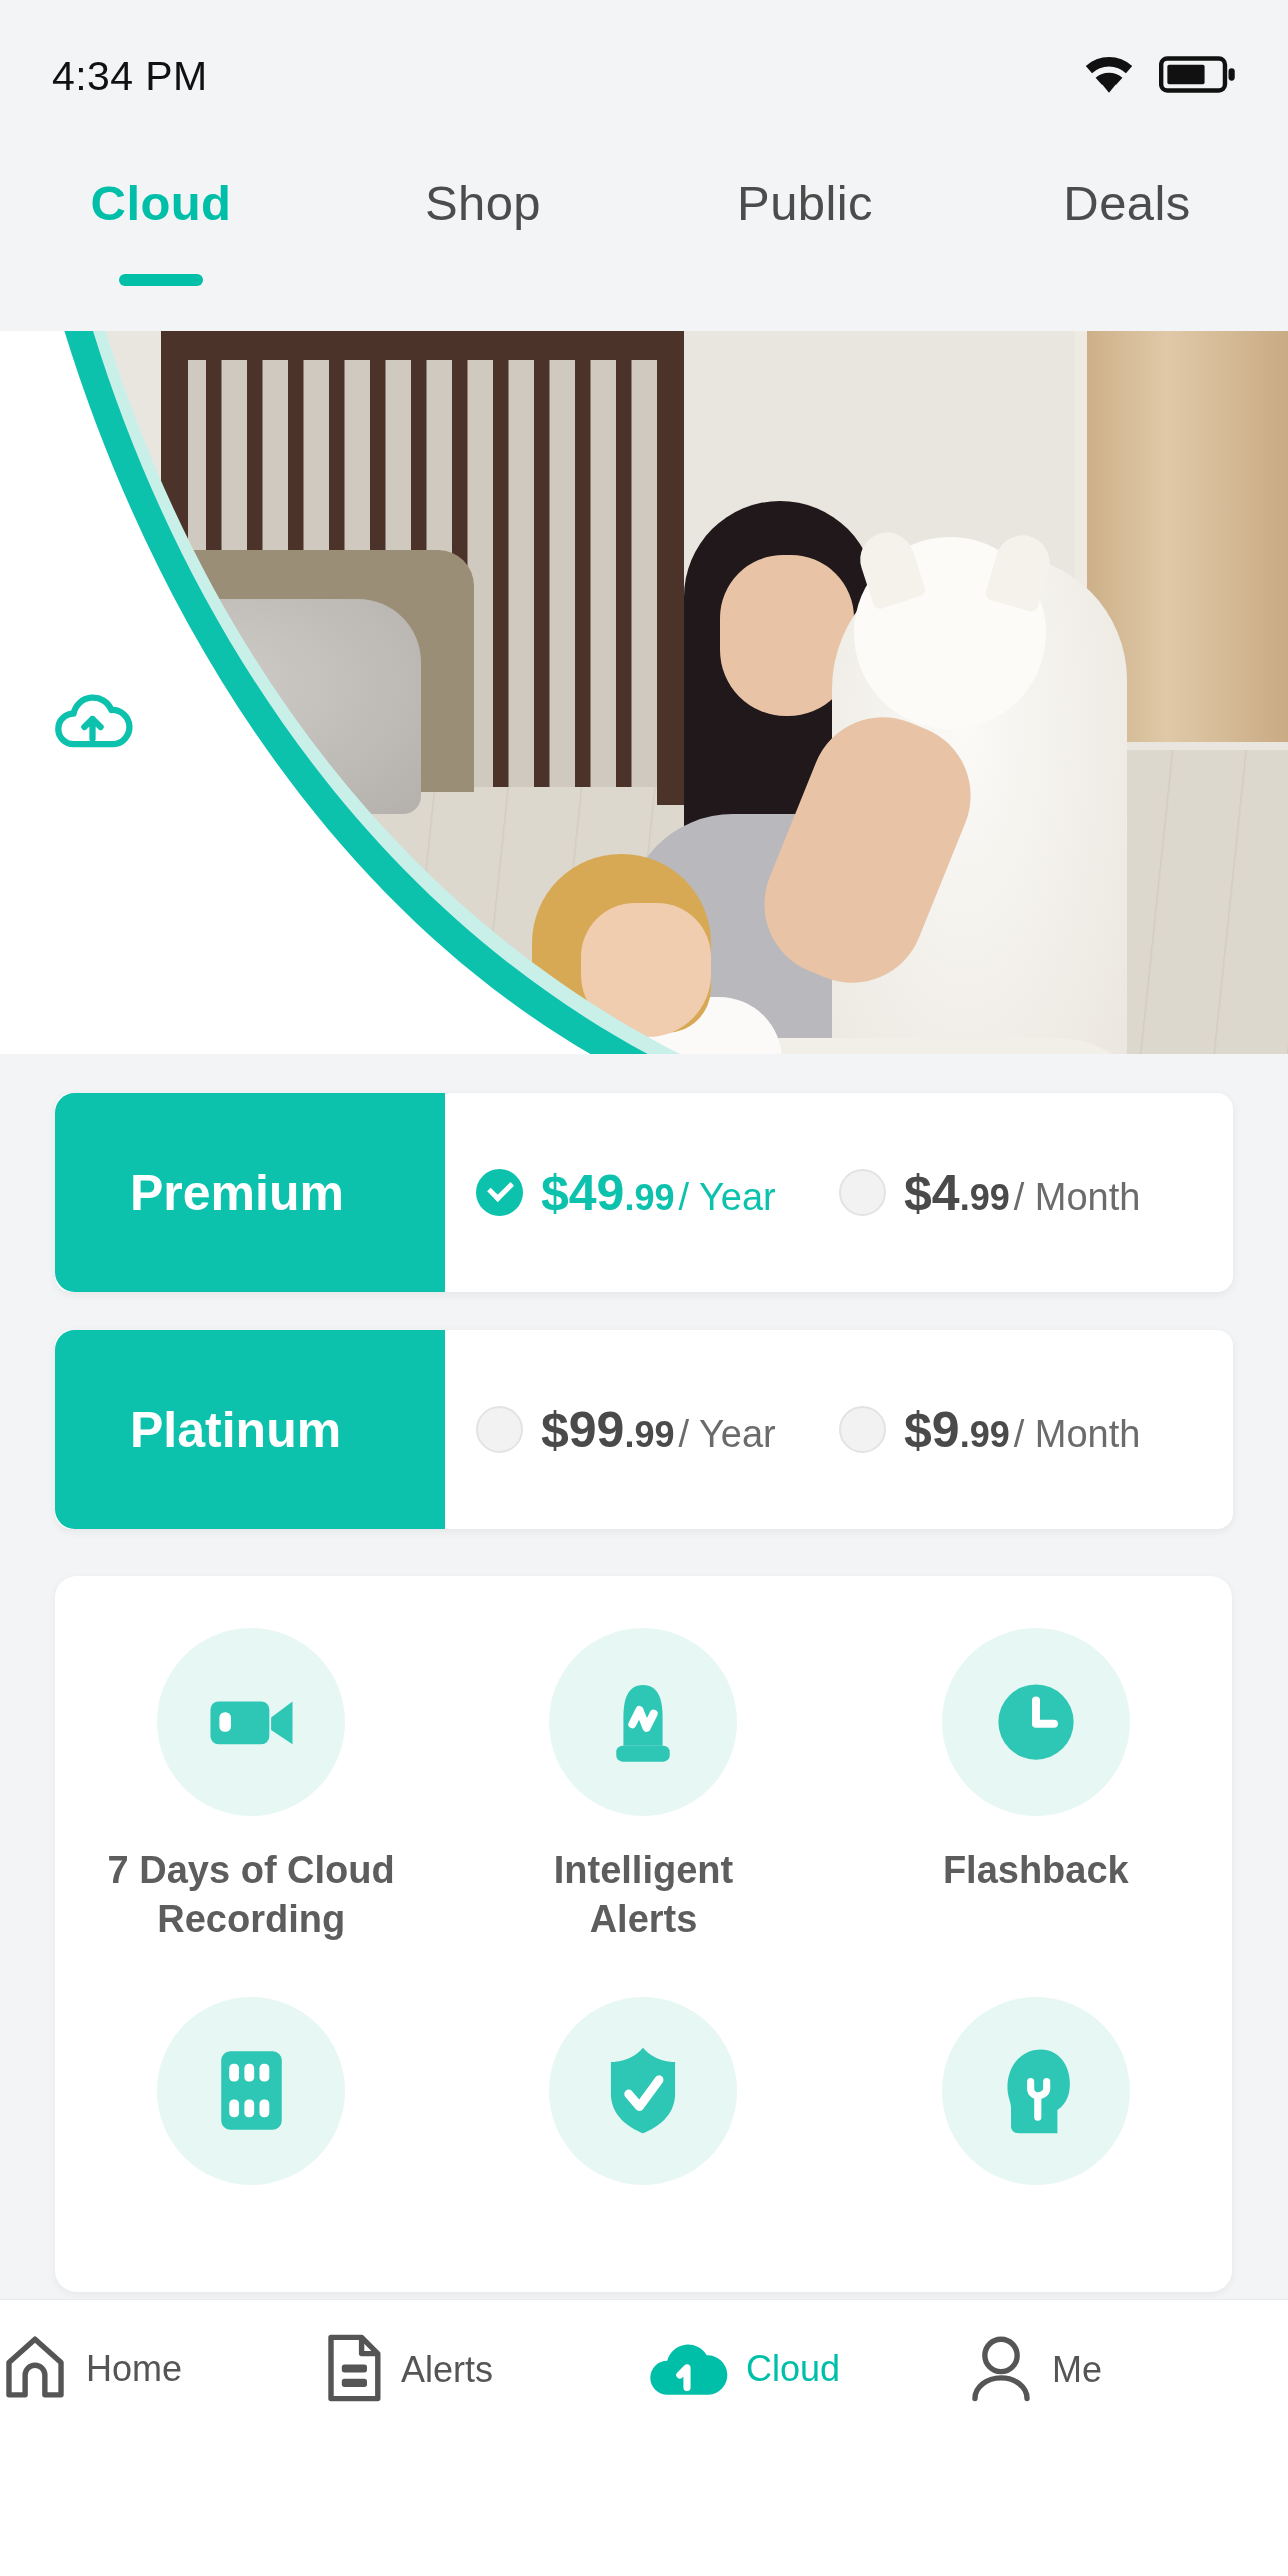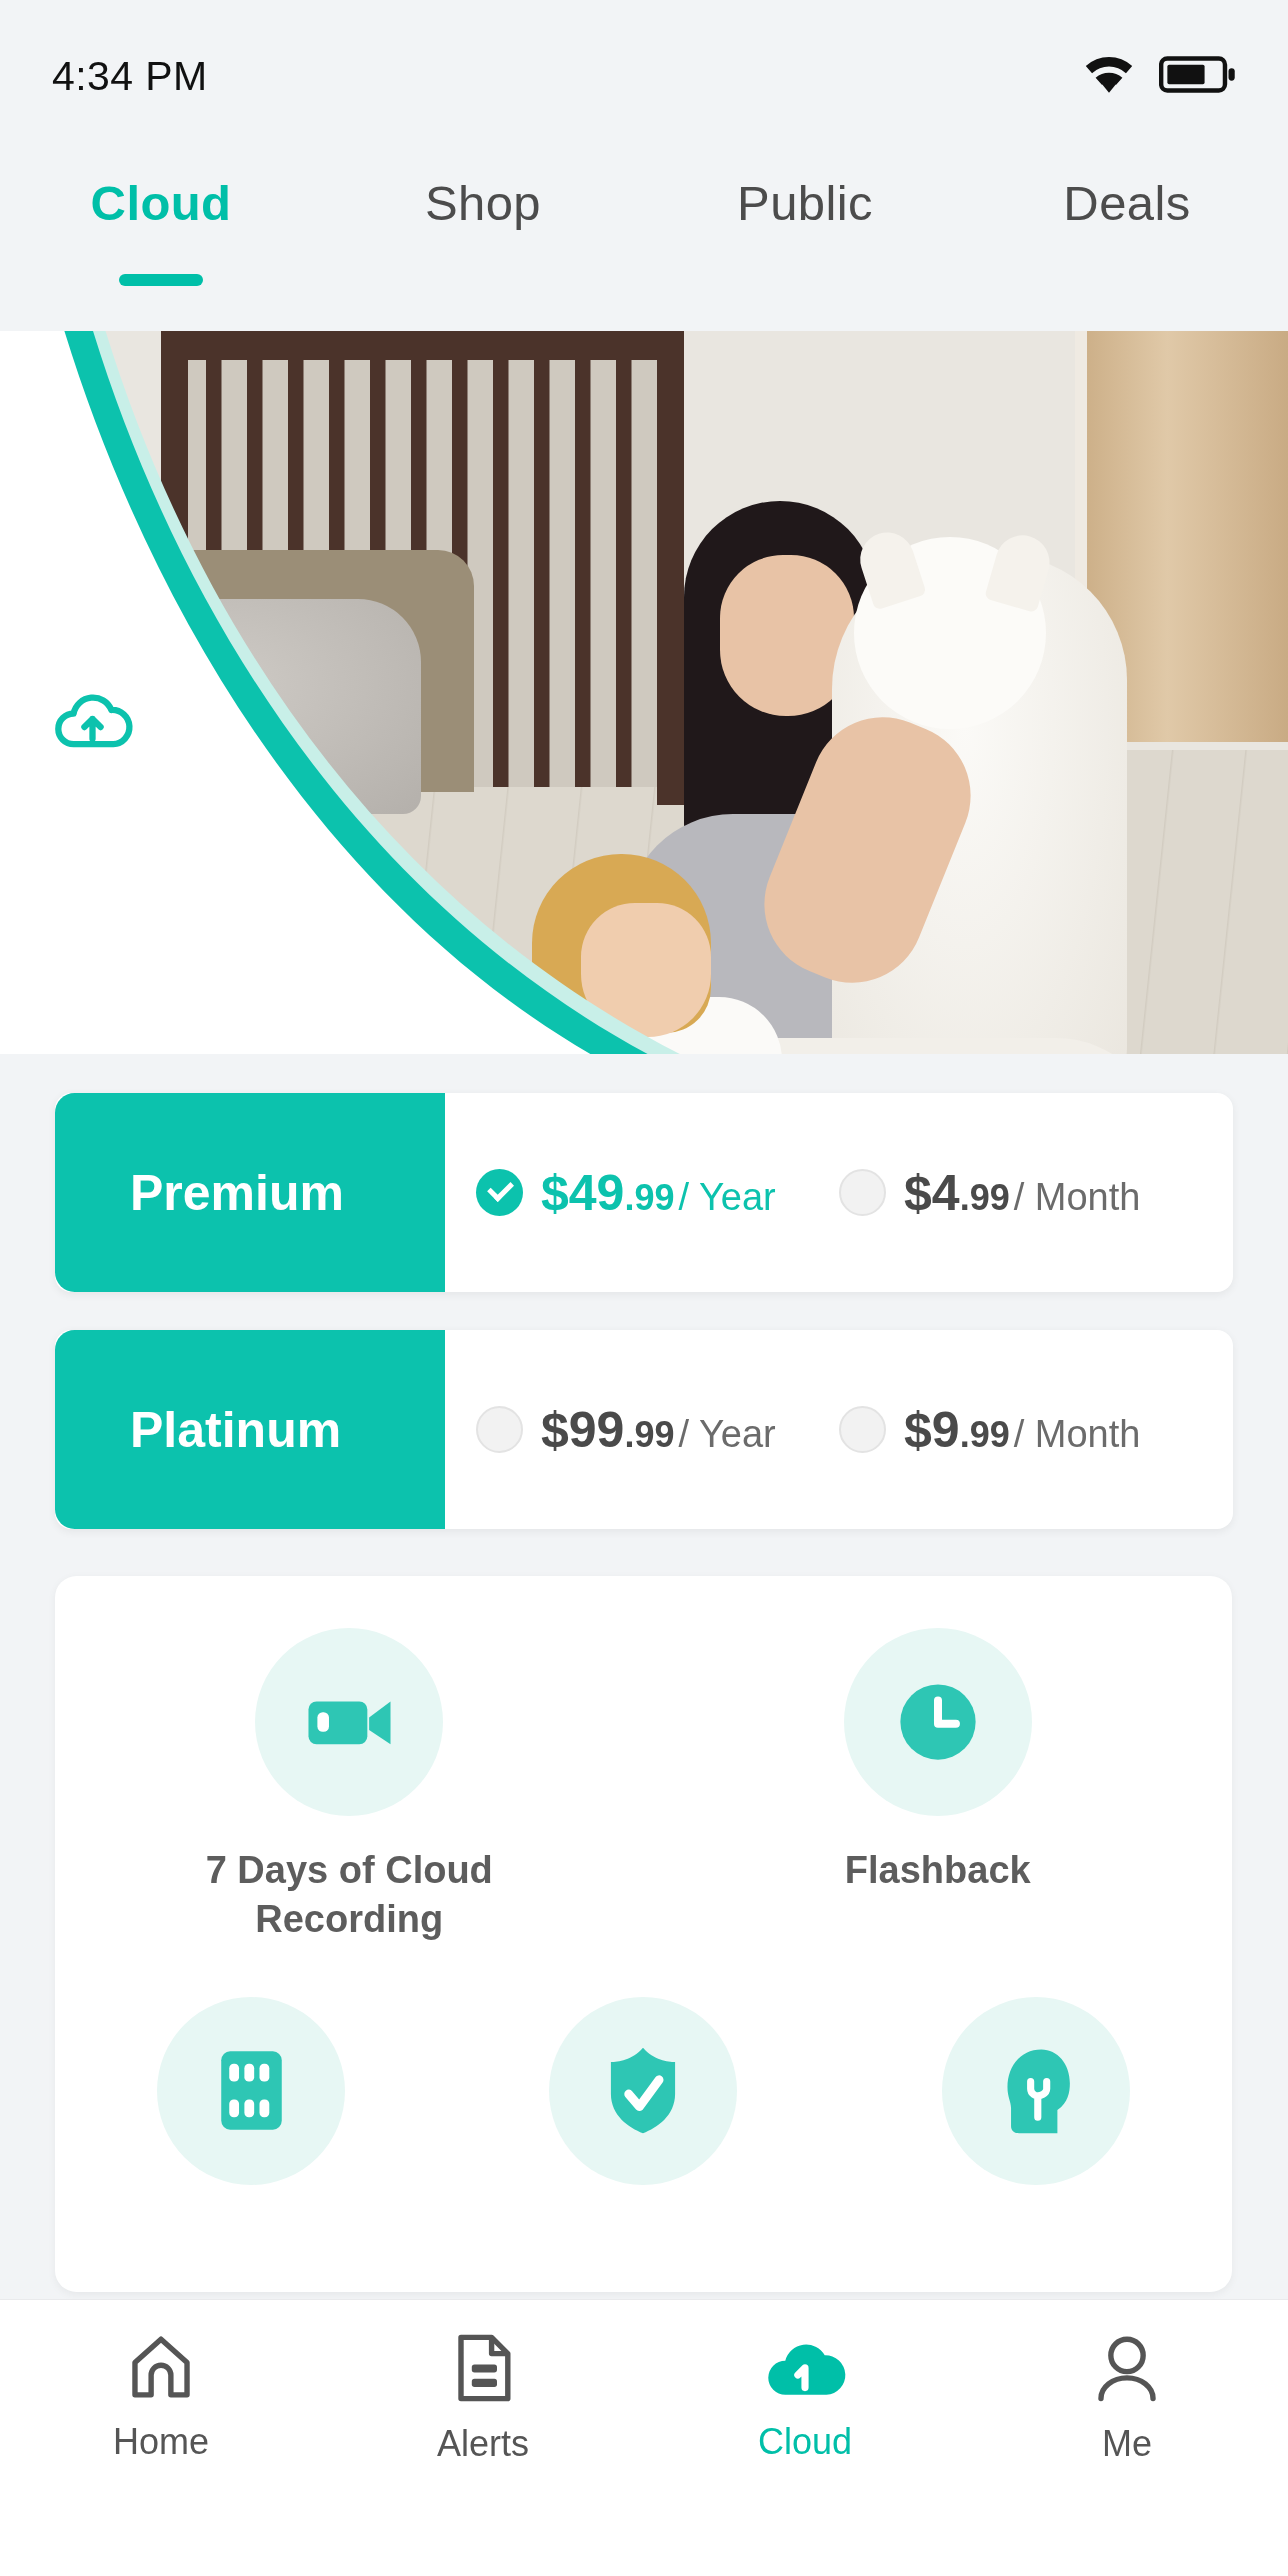--- a/index.html
+++ b/index.html
@@ -175,21 +175,21 @@
     margin-top:30px; font-size:38px; color:#5d5d5d; text-align:center;
     line-height:1.3; width:295px;
   }
 
   
   .bottomnav {
     position:absolute; left:0; bottom:0; width:1288px; height:277px;
     background:#fff; border-top:1.8px solid #e9eaec;
     display:flex; align-items:flex-start; padding-top:32px;
   }
-  .nav-item { flex:1; display:flex; flex-direction:column; align-items:center; gap:16px; }
+  .nav-item { flex:1; display:flex; flex-direction:row; align-items:center; gap:16px; }
   .nav-label { font-size:36px; color:#555; }
   .nav-item.active .nav-label { color:#00bfa8; }
 </style>
 </head>
 <body>
 
 <div class="phone">
 
   <div class="statusbar">
     <div class="status-time">4:34 PM</div>
@@ -328,20 +328,30 @@
         <div class="feat-circle">
           <svg width="93" height="66" viewBox="0 0 104 74">
             <rect x="6" y="14" width="66" height="48" rx="9" fill="#2ec6b4"></rect>
             <path d="M74 32 L98 14 L98 62 L74 46 Z" fill="#2ec6b4"></path>
             <rect x="16" y="26" width="13" height="22" rx="6" fill="#ffffff"></rect>
           </svg>
         </div>
         <div class="feat-label">7 Days of Cloud Recording</div>
       </div>
 
+      <div class="feat">
+        <div class="feat-circle">
+          <svg width="82" height="89" viewBox="0 0 92 100">
+            <path d="M46 8 C28 8 24 26 24 44 L24 76 L68 76 L68 44 C68 26 64 8 46 8 Z" fill="#2ec6b4"></path>
+            <rect x="16" y="76" width="60" height="18" rx="7" fill="#2ec6b4"></rect>
+            <path d="M34 52 L42 36 L50 56 L58 40" fill="none" stroke="#ffffff" stroke-width="9" stroke-linecap="round" stroke-linejoin="round"></path>
+          </svg>
+        </div>
+        <div class="feat-label">Intelligent Alerts</div>
+      </div>
 
       <div class="feat">
         <div class="feat-circle">
           <svg width="86" height="86" viewBox="0 0 96 96">
             <circle cx="48" cy="48" r="42" fill="#2ec6b4"></circle>
             <path d="M48 24 L48 50 L68 50" fill="none" stroke="#ffffff" stroke-width="9" stroke-linecap="round" stroke-linejoin="round"></path>
           </svg>
         </div>
         <div class="feat-label">Flashback</div>
       </div>

